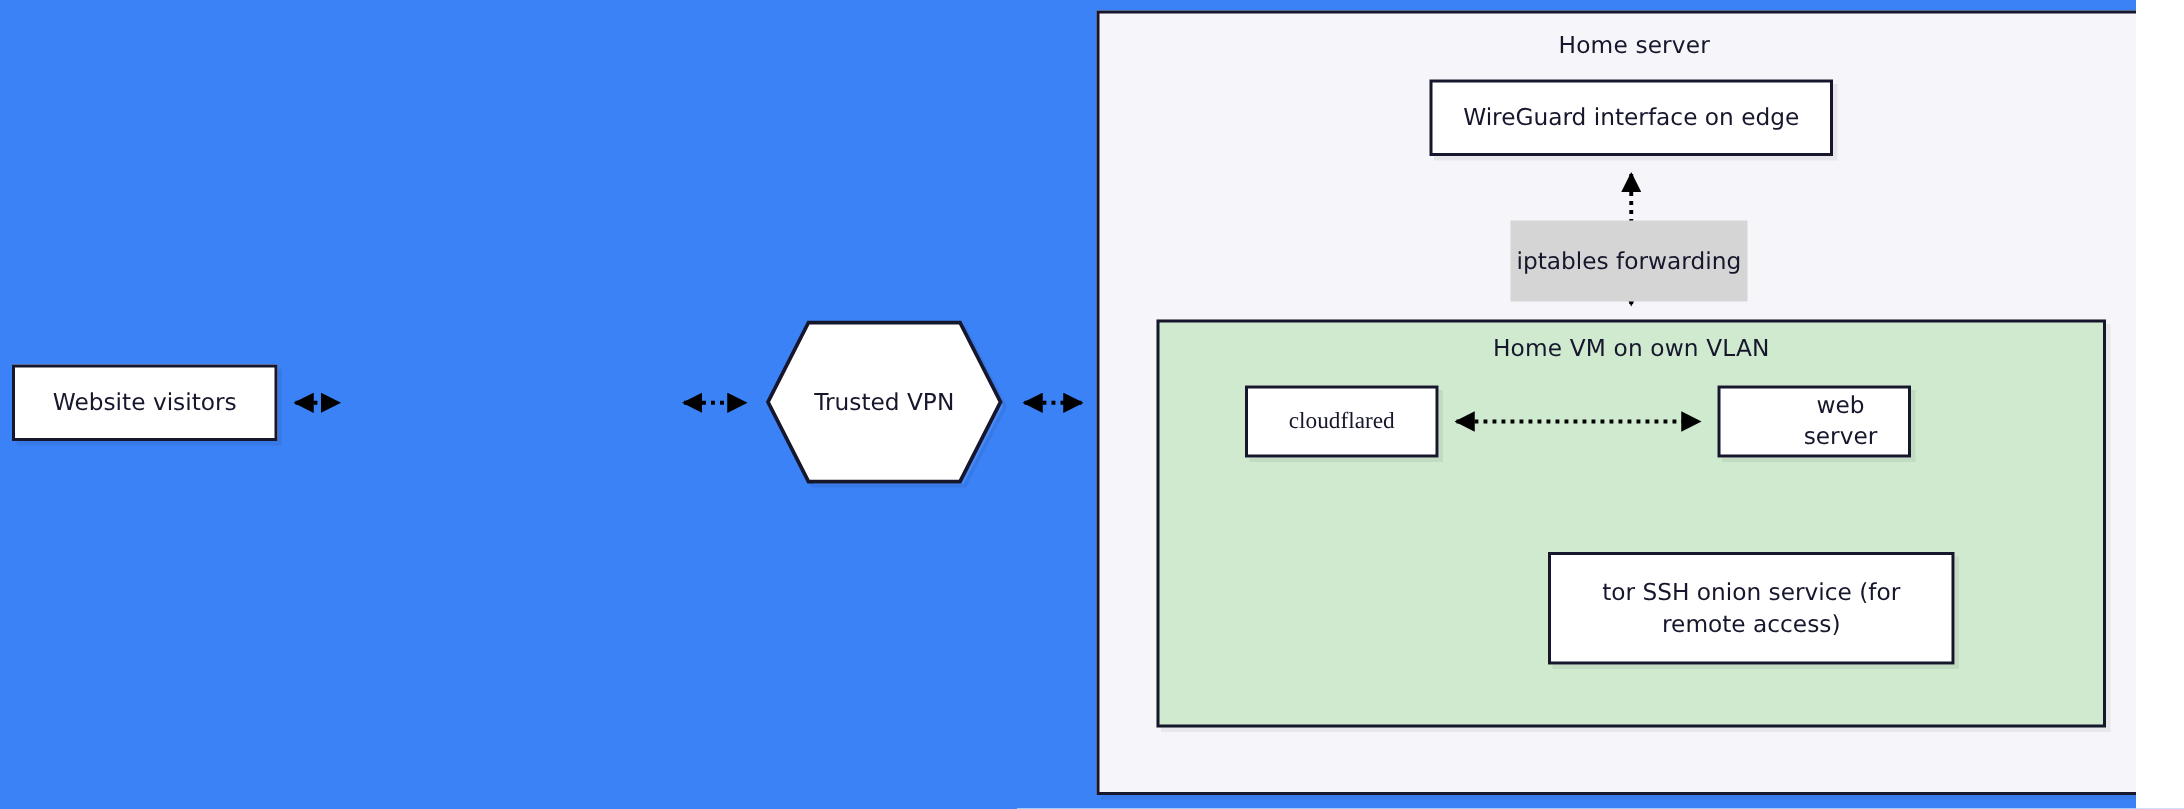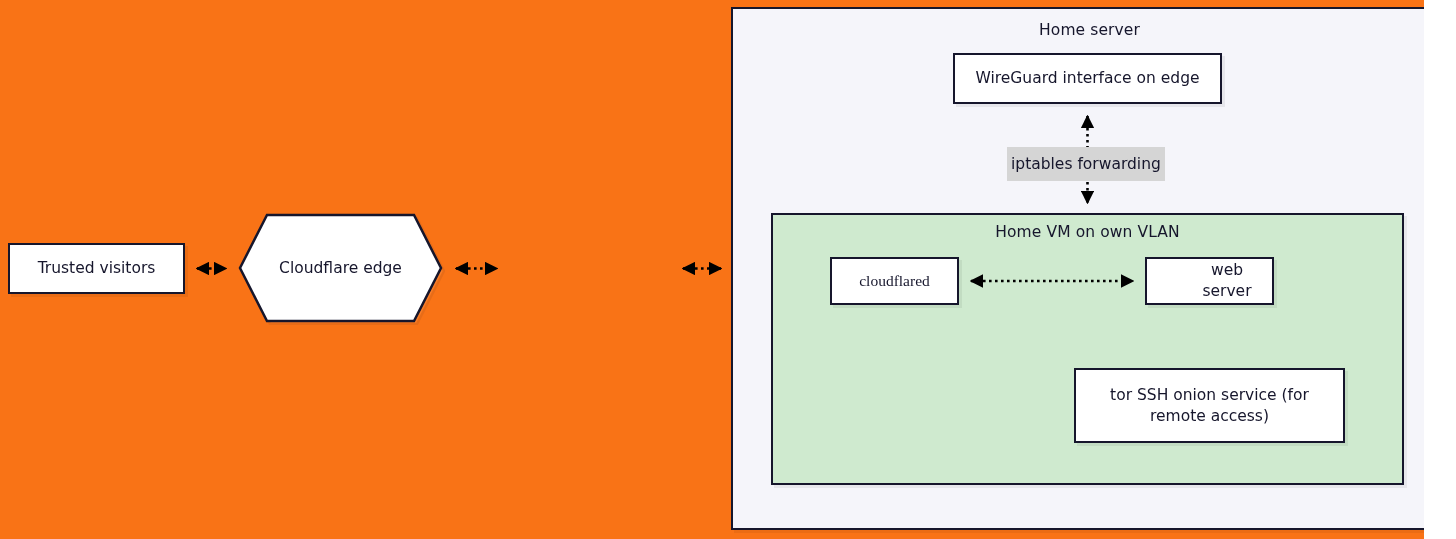--- a/index.html
+++ b/index.html
@@ -7,21 +7,21 @@
     padding: 0;
     background: #ffffff;
   }
   body {
     font-family: "DejaVu Sans", sans-serif;
   }
   #canvas {
     position: relative;
     width: 1424px;
     height: 539px;
-    background: #f97316;
+    background: #3b82f6;
     overflow: hidden;
   }
   .svg-layer {
     position: absolute;
     left: 0;
     top: 0;
     width: 1456px;
     height: 539px;
   }
   
@@ -72,21 +72,21 @@
     text-align: center;
     font-size: 15.5px;
     color: #16162c;
     line-height: 1.35;
     padding: 2px 8px;
   }
   #node-website-visitors { left: 8px;    top: 243px; width: 177px; height: 51px; }
   #node-wireguard        { left: 953px;  top: 53px;  width: 269px; height: 51px; }
   #node-cloudflared      { left: 830px;  top: 257px; width: 129px; height: 48px; font-family: Liberation Serif, serif; }
   #node-web-server       { left: 1145px; top: 257px; width: 129px; height: 48px; padding-left: 43px; }
-  #node-tor-ssh          { left: 1074px; top: 368px; width: 271px; height: 75px; align-items: center; }
+  #node-tor-ssh          { left: 1032px; top: 368px; width: 271px; height: 75px; align-items: center; }
 
   
   .hex-wrap {
     position: absolute;
   }
   .hex-label {
     position: absolute;
     left: 0;
     top: 0;
     width: 100%;
@@ -100,21 +100,21 @@
   }
   #hex-cloudflare { left: 236px; top: 211px; width: 209px; height: 114px; }
   #hex-vpn        { left: 508px; top: 211px; width: 163px; height: 114px; }
 
   
   .edge-label {
     position: absolute;
     background: #d5d5d5;
     color: #16162c;
     font-size: 15.5px;
-    padding: 8px 4px;
+    padding: 18px 4px;
     white-space: nowrap;
   }
   #label-iptables {
     left: 1007px;
     top: 147px;
   }
 </style>
 </head>
 <body>
 
@@ -155,41 +155,41 @@
     </g>
 
     <g>
       <line x1="971" y1="281" x2="1133" y2="281" stroke="#000000" stroke-width="2.6" stroke-dasharray="2.6 3.4" stroke-linecap="butt" marker-start="url(#arrow-start)" marker-end="url(#arrow-end)"></line>
     </g>
   </svg>
 
   <div class="edge-label" id="label-iptables">iptables forwarding</div>
 
   <div class="node" id="node-website-visitors">
-    <span>Trusted visitors</span>
+    <span>Website visitors</span>
   </div>
 
   <div class="node" id="node-wireguard">
     <span>WireGuard interface on edge</span>
   </div>
 
   <div class="node" id="node-cloudflared">
     <span>cloudflared</span>
   </div>
 
   <div class="node" id="node-web-server">
     <span>web server</span>
   </div>
 
   <div class="node" id="node-tor-ssh">
     <span>tor SSH onion service (for remote access)</span>
   </div>
 
-  <div class="hex-wrap" id="hex-cloudflare">
-    <svg width="209" height="114" viewBox="0 0 209 114" xmlns="http://www.w3.org/2000/svg">
-      <polygon points="31,4 178,4 205,57 178,110 31,110 4,57" fill="#ffffff" stroke="#16162c" stroke-width="2.5" transform="translate(3,3)" opacity="0.07"></polygon>
-      <polygon points="31,4 178,4 205,57 178,110 31,110 4,57" fill="#ffffff" stroke="#16162c" stroke-width="2.5"></polygon>
+
+  <div class="hex-wrap" id="hex-vpn">
+    <svg width="163" height="114" viewBox="0 0 163 114" xmlns="http://www.w3.org/2000/svg">
+      <polygon points="31,4 132,4 159,57 132,110 31,110 4,57" fill="#ffffff" stroke="#16162c" stroke-width="2.5" transform="translate(3,3)" opacity="0.07"></polygon>
+      <polygon points="31,4 132,4 159,57 132,110 31,110 4,57" fill="#ffffff" stroke="#16162c" stroke-width="2.5"></polygon>
     </svg>
-    <div class="hex-label">Cloudflare edge</div>
+    <div class="hex-label">Trusted VPN</div>
   </div>
-
 
 </div>
 
 </body></html>

